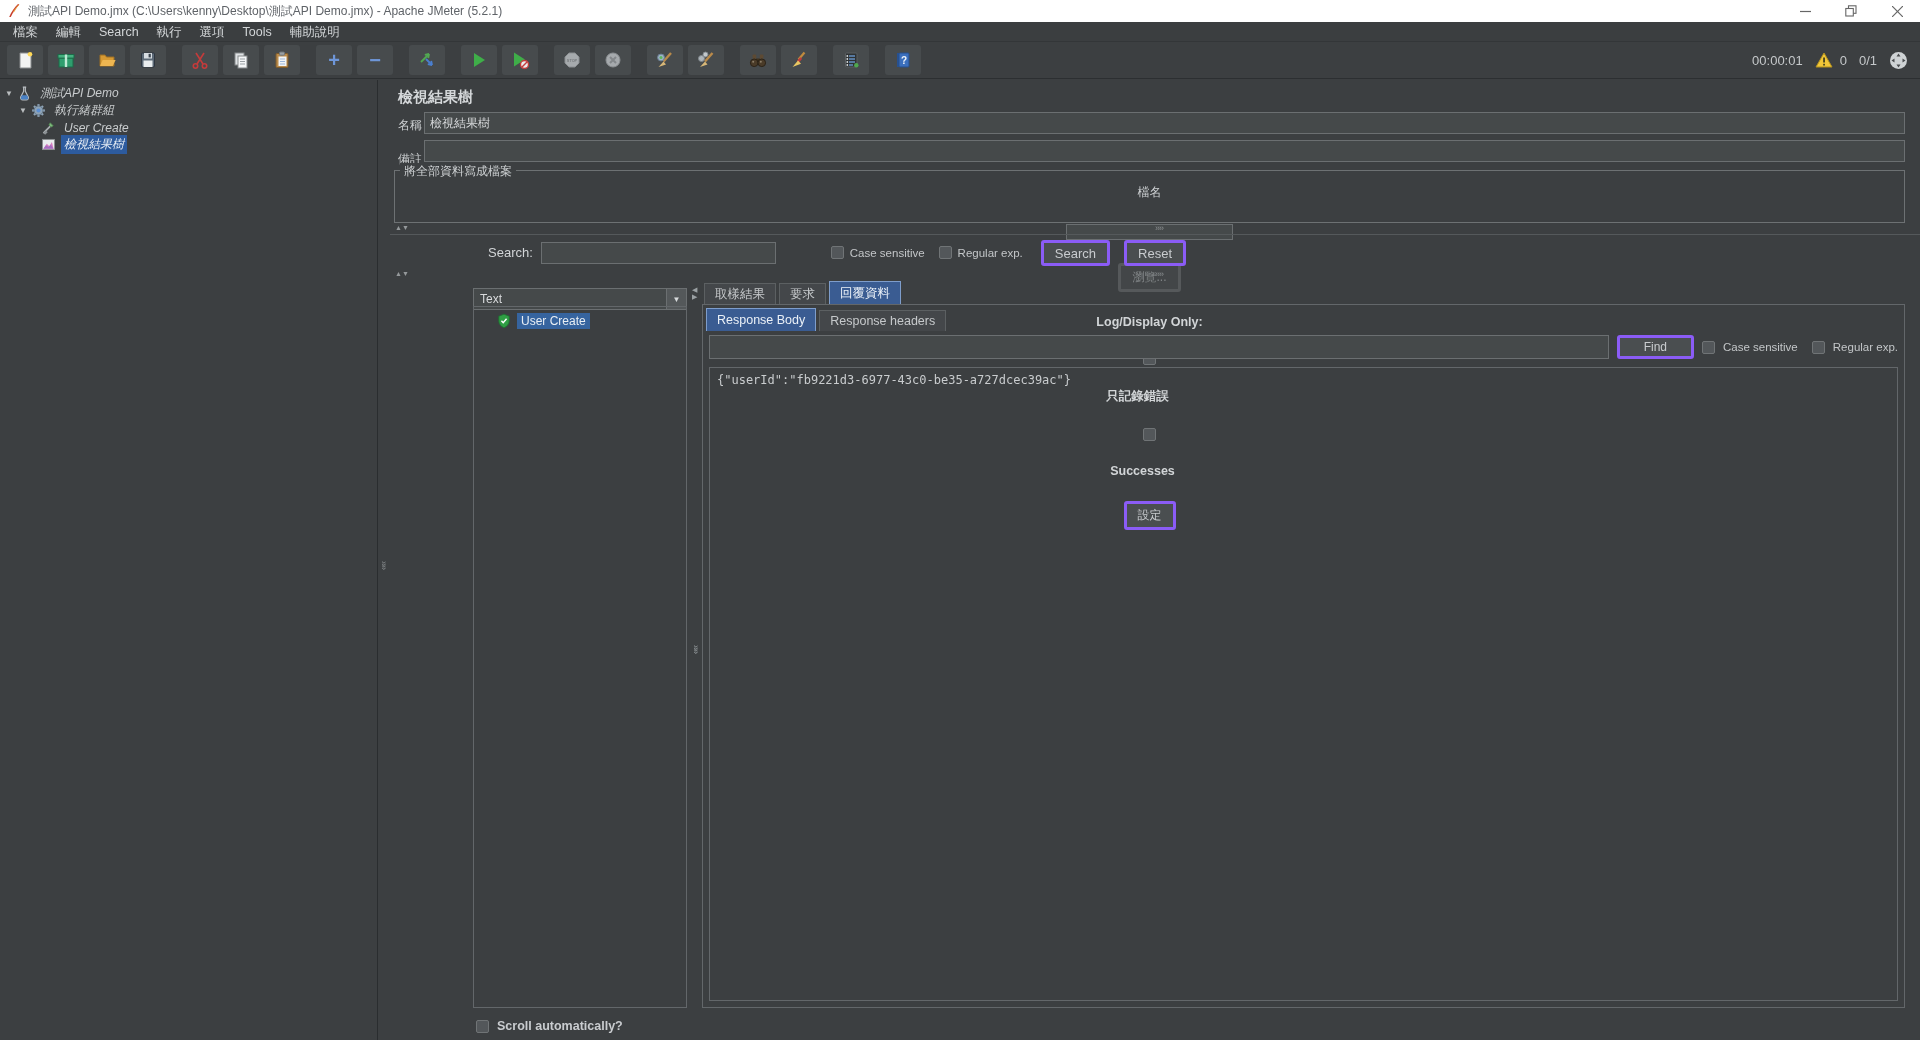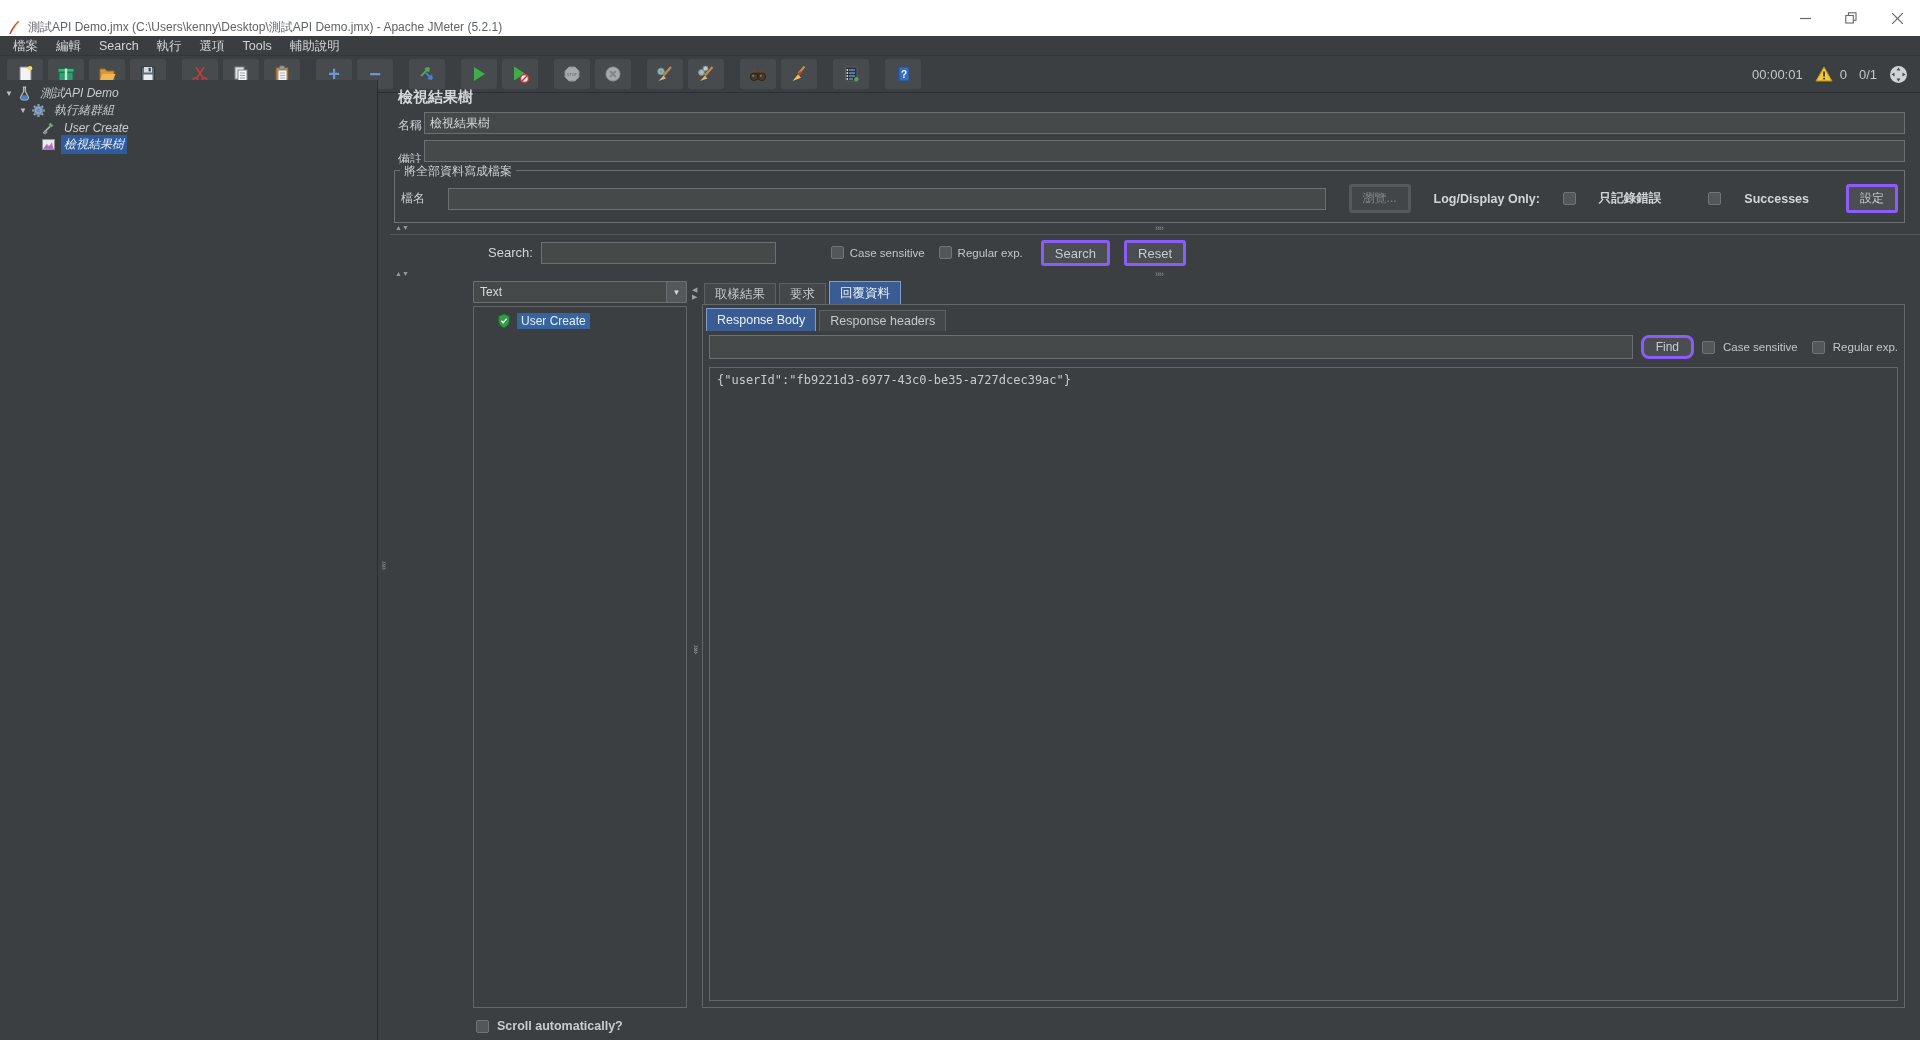--- a/index.html
+++ b/index.html
@@ -2,21 +2,21 @@
 <html><head>
 <meta charset="utf-8">
 <style>
   * { box-sizing: border-box; margin: 0; padding: 0; }
   html,body { width:1920px; height:1040px; overflow:hidden; }
   body {
     font-family:"Liberation Sans", sans-serif;
     background:#3c3f41; color:#cfd2d4; font-size:12px; position:relative;
   }
   
-  .titlebar { height:36px; background:#ffffff; display:flex; align-items:flex-end; padding-left:6px; }
+  .titlebar { height:22px; background:#ffffff; display:flex; align-items:center; padding-left:6px; }
   .titlebar .app-icon { width:16px; height:16px; margin-right:6px; }
   .titlebar .title-text { color:#5f6368; font-size:12px; }
   .win-controls { margin-left:auto; display:flex; height:100%; }
   .win-btn { width:46px; height:100%; display:flex; align-items:center; justify-content:center; }
   
   .menubar { height:20px; background:#3b3e40; border-bottom:1px solid #333638; display:flex; align-items:center; padding-left:4px; }
   .menu-item { padding:0 9px; color:#d2d5d7; font-size:12.5px; line-height:20px; }
   
   .toolbar { height:37px; background:#3c3f41; border-bottom:1px solid #2c2f31; display:flex; align-items:center; padding-left:7px; }
   .tbtn { width:36px; height:30px; background:#474b4d; border-radius:3px; margin-right:5px;
@@ -36,58 +36,58 @@
   .vgrip { position:absolute; top:50%; left:1px; transform:rotate(90deg); font-size:9px; letter-spacing:-1px; }
   
   .main { position:absolute; left:390px; top:0; right:0; bottom:0; }
   .panel-title { position:absolute; left:8px; top:8px; font-size:15px; font-weight:bold; color:#d4d7d9; }
   .fld-label { position:absolute; color:#cdd0d2; font-size:12px; }
   .txt { background:#45494a; border:1px solid #6b6f71; color:#d8dadc; font-size:12px; padding:0 5px; height:22px; font-family:"Liberation Sans",sans-serif; }
   .name-input { position:absolute; left:34px; top:32px; right:15px; }
   .comment-input { position:absolute; left:34px; top:60px; right:15px; }
   .groupbox { position:absolute; left:4px; top:90px; right:15px; height:53px; border:1px solid #6d7173; }
   .gb-title { position:absolute; top:-8px; left:5px; background:#3c3f41; padding:0 4px; color:#cdd0d2; }
-  .gb-row { display:flex; align-items:center; gap:23px; padding:13px 6px 0 6px; }
+  .gb-row { display:flex; align-items:center; gap:23px; padding:13px 6px 0 6px;flex-direction:column; }
   .gb-row .txt { flex:1; position:static; }
   .btn { background:#4a4e50; border:3px solid #8b5cf6; border-radius:3px; color:#c9cccf;
          font-size:12px; padding:3px 11px; font-family:"Liberation Sans",sans-serif; white-space:nowrap; }
   .btn.disabled { color:#818587; background:#434648; border-color:#56595b; }
   .cb { width:13px; height:13px; background:#53575a; border:1px solid #707476; border-radius:2px; flex:none; }
   .bold { font-weight:bold; }
   .hsplit { position:absolute; left:0; right:0; height:10px; color:#95999b; }
   .updown { position:absolute; left:5px; top:0; font-size:7px; letter-spacing:0; }
   .hgrip { position:absolute; left:50%; top:-1px; font-size:9px; letter-spacing:-1px; color:#8b8f91; }
   .search-panel { position:absolute; left:0; right:0; top:154px; height:36px; border-top:1px solid #55595b;
                   display:flex; align-items:center; padding-left:98px; }
   .search-panel .lbl { font-size:13px; color:#d2d5d7; margin-right:8px; }
   .cb-lbl { font-size:11.5px; color:#c3c6c8; margin-left:6px; }
   
   .lower { position:absolute; left:0; right:0; top:200px; bottom:0; }
-  .renderer-dd { position:absolute; left:83px; top:1px; width:214px; height:22px; background:#45494a;
+  .renderer-dd { position:absolute; left:83px; top:8px; width:214px; height:22px; background:#45494a;
                  border:1px solid #6b6f71; display:flex; align-items:center; padding-left:6px; color:#d8dadc; }
   .dd-btn { margin-left:auto; width:20px; align-self:stretch; background:#54585a; border-left:1px solid #6b6f71;
             display:flex; align-items:center; justify-content:center; font-size:8px; color:#d8dbdd; }
   .results-list { position:absolute; left:83px; top:26px; width:214px; bottom:32px; border:1px solid #63676a; padding-top:5px; }
   .result-row { display:flex; align-items:center; padding-left:22px; height:18px; }
   .result-row .tree-ico { margin:0 4px 0 0; }
   .result-label { background:#36649f; color:#e8eef4; padding:1px 4px; }
   .mini-split { position:absolute; left:301px; top:0; bottom:32px; width:11px; color:#9aa0a3; }
   .mini-arrows { position:absolute; top:6px; left:1px; font-size:7px; line-height:7px; }
   .scroll-row { position:absolute; left:86px; bottom:7px; display:flex; align-items:center; gap:8px; }
   .scroll-row span { font-weight:bold; color:#c9cccf; font-size:12.5px; }
   .tabs-area { position:absolute; left:312px; top:0; right:15px; bottom:32px; }
   .tab-strip { position:absolute; top:0; left:2px; height:24px; display:flex; align-items:flex-end; gap:3px; }
   .tab { height:21px; padding:0 10px; background:#44474a; border:1px solid #5c6062; border-bottom:none;
          color:#c6c9cb; display:flex; align-items:center; font-size:12.5px; white-space:nowrap; }
   .tab.selected { height:23px; background:#3a5c92; border-color:#7e9dcb; color:#eaf0f7; }
   .tab-panel { position:absolute; top:24px; left:0; right:0; bottom:0; border:1px solid #63676a; }
   .subtab-strip { position:absolute; top:3px; left:3px; display:flex; align-items:flex-end; gap:3px; }
   .find-row { position:absolute; top:30px; left:6px; right:6px; display:flex; align-items:center; gap:8px; }
   .find-row .txt { flex:1; height:24px; }
-  .find-row .btn { padding:2px 12px;border-radius:8px; }
+  .find-row .btn { padding:2px 24px; }
   .find-row .cb-lbl { margin-left:0; }
   .response-area { position:absolute; top:62px; left:6px; right:6px; bottom:6px; border:1px solid #63676a;
                    padding:5px 7px; font-family:"DejaVu Sans Mono", monospace; font-size:12px; color:#c9ccce; }
   svg { display:block; }
 </style>
 </head>
 <body>
 
 <div class="titlebar">
   <span class="app-icon">

